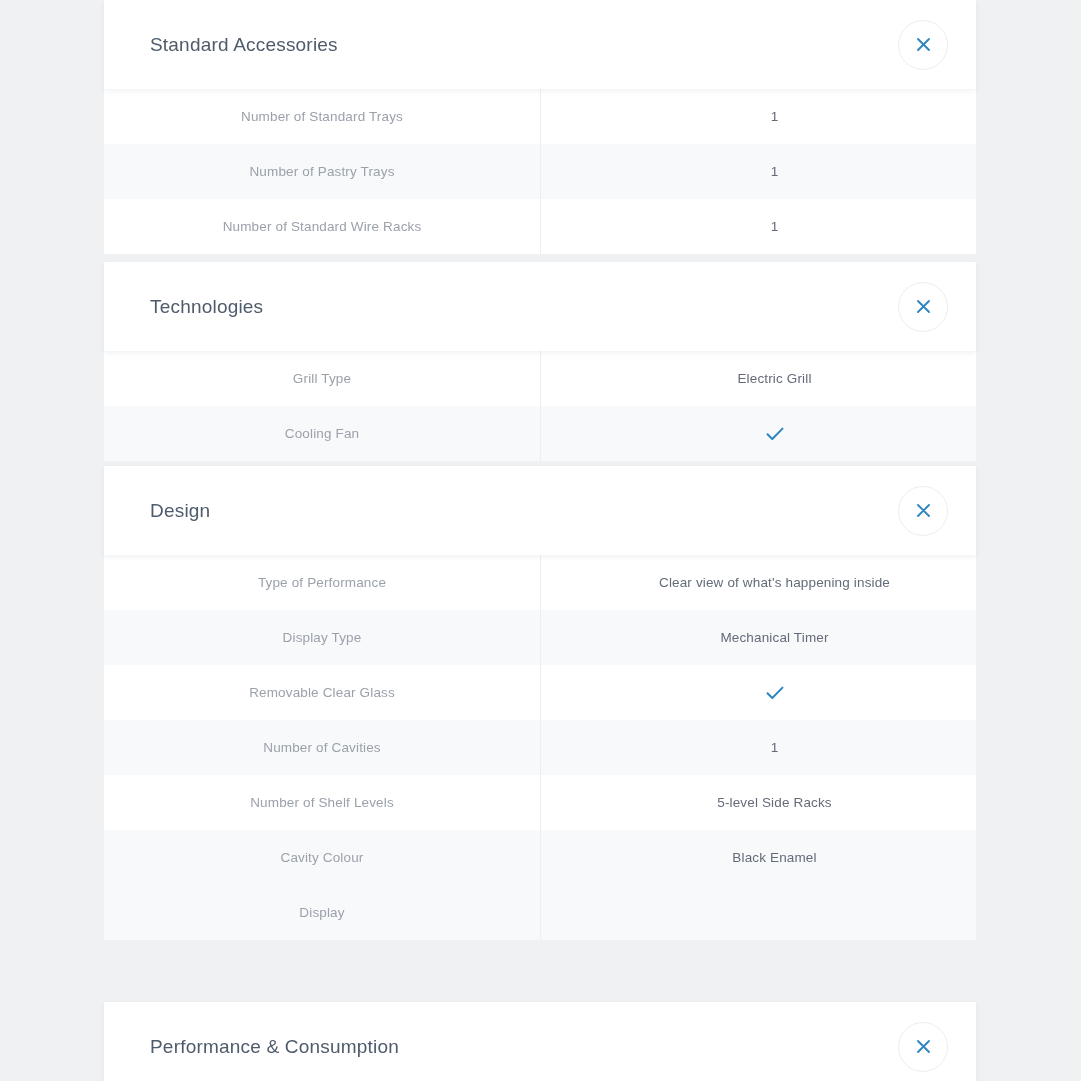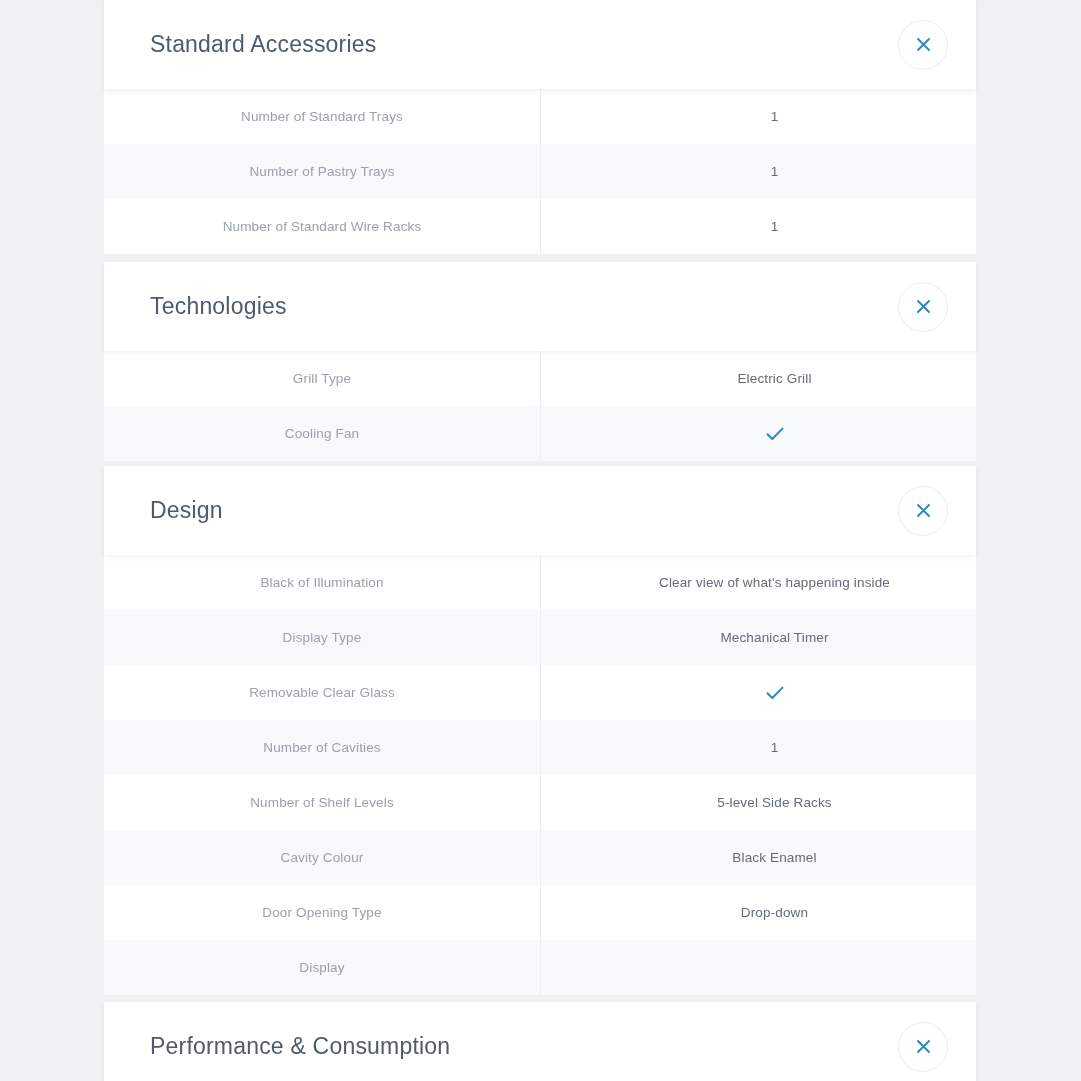--- a/index.html
+++ b/index.html
@@ -32,21 +32,21 @@
     background: #ffffff;
     display: flex;
     align-items: center;
     padding: 0 28px 0 46px;
     box-shadow: 0 2px 5px rgba(120, 130, 145, 0.10);
     z-index: 3;
   }
 
   .card-title {
     flex: 1 1 auto;
-    font-size: 23px;
+    font-size: 19px;
     font-weight: 400;
     letter-spacing: 0.2px;
     color: #4f5b6b;
     white-space: nowrap;
   }
 
   .close-button {
     flex: 0 0 auto;
     width: 50px;
     height: 50px;
@@ -176,21 +176,21 @@
       <div class="card-header">
         <div class="card-title">Design</div>
         <div class="close-button" title="Close">
           <svg width="15" height="15" viewBox="0 0 15 15">
             <path d="M2 2 L13 13 M13 2 L2 13" stroke="#2e86c1" stroke-width="1.9" stroke-linecap="round" fill="none"></path>
           </svg>
         </div>
       </div>
       <div class="card-body">
         <div class="spec-row">
-          <div class="spec-label">Black of Illumination</div>
+          <div class="spec-label">Type of Performance</div>
           <div class="spec-value">Clear view of what's happening inside</div>
         </div>
         <div class="spec-row alt">
           <div class="spec-label">Display Type</div>
           <div class="spec-value">Mechanical Timer</div>
         </div>
         <div class="spec-row">
           <div class="spec-label">Removable Clear Glass</div>
           <div class="spec-value">
             <svg width="20" height="16" viewBox="0 0 20 16" class="check-icon">
@@ -203,24 +203,20 @@
           <div class="spec-value">1</div>
         </div>
         <div class="spec-row">
           <div class="spec-label">Number of Shelf Levels</div>
           <div class="spec-value">5-level Side Racks</div>
         </div>
         <div class="spec-row alt">
           <div class="spec-label">Cavity Colour</div>
           <div class="spec-value">Black Enamel</div>
         </div>
-        <div class="spec-row">
-          <div class="spec-label">Door Opening Type</div>
-          <div class="spec-value">Drop-down</div>
-        </div>
         <div class="spec-row alt">
           <div class="spec-label">Display</div>
         </div>
       </div>
     </div>
     <div class="spec-card" id="card-performance">
       <div class="card-header">
         <div class="card-title">Performance &amp; Consumption</div>
         <div class="close-button" title="Close">
           <svg width="15" height="15" viewBox="0 0 15 15">

